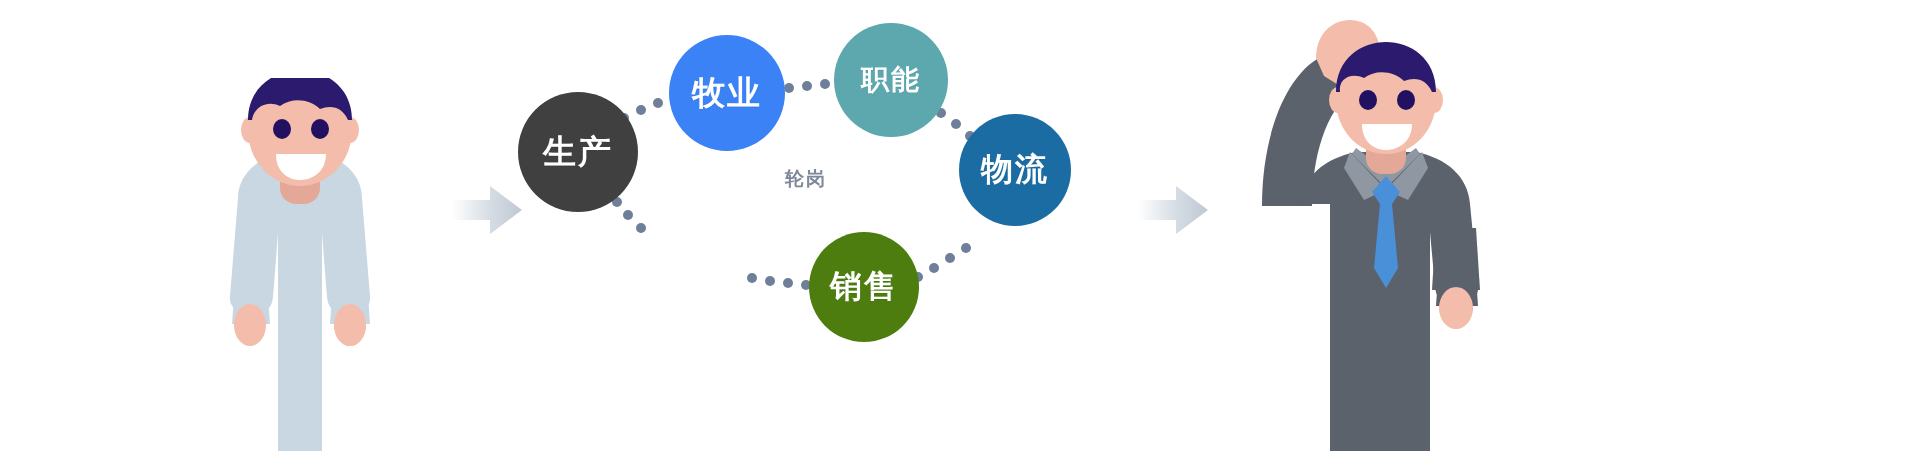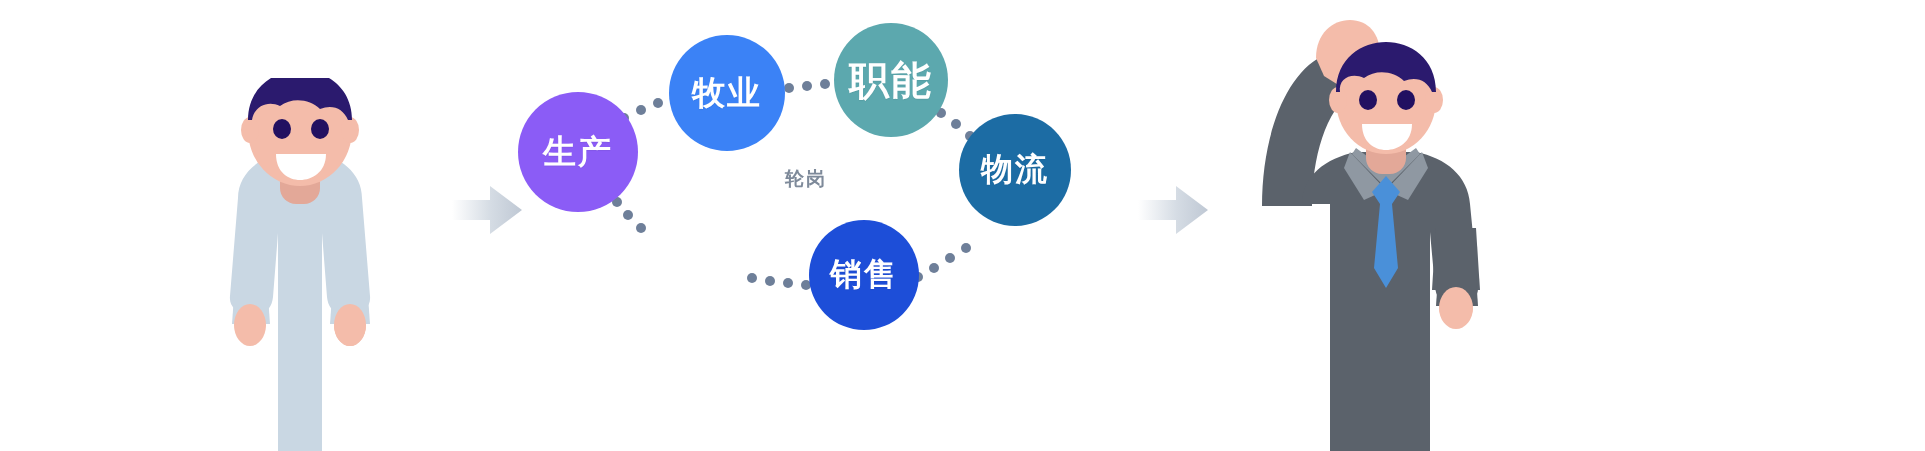--- a/index.html
+++ b/index.html
@@ -159,37 +159,37 @@
       <circle cx="770" cy="281" r="5"></circle>
       <circle cx="752" cy="278" r="5"></circle>
     </g>
     <g>
       <circle cx="641" cy="228" r="5"></circle>
       <circle cx="628" cy="215" r="5"></circle>
       <circle cx="617" cy="202" r="5"></circle>
     </g>
   </svg>
 
-  <div class="abs node-circle" style="left:518px; top:92px; width:120px; height:120px; background:#8b5cf6;">
+  <div class="abs node-circle" style="left:518px; top:92px; width:120px; height:120px; background:#404040;">
     <span class="node-label" style="font-size:33px;">生产</span>
   </div>
 
   <div class="abs node-circle" style="left:669px; top:35px; width:116px; height:116px; background:#3b82f6;">
     <span class="node-label" style="font-size:33px;">牧业</span>
   </div>
 
   <div class="abs node-circle" style="left:834px; top:23px; width:114px; height:114px; background:#5CA8AE;">
-    <span class="node-label" style="font-size:40px;">职能</span>
+    <span class="node-label" style="font-size:28px;">职能</span>
   </div>
 
   <div class="abs node-circle" style="left:959px; top:114px; width:112px; height:112px; background:#1C6CA4;">
     <span class="node-label" style="font-size:32px;">物流</span>
   </div>
 
-  <div class="abs node-circle" style="left:809px; top:220px; width:110px; height:110px; background:#1d4ed8;text-align:center;">
+  <div class="abs node-circle" style="left:809px; top:232px; width:110px; height:110px; background:#4d7c0f;text-align:center;">
     <span class="node-label" style="font-size:32px;">销售</span>
   </div>
 
 
   <div class="abs" id="rotation-center-label" style="left:785px; top:166px;">轮岗</div>
 
   <svg class="abs flow-arrow" style="left:1138px; top:186px;" width="70" height="48" viewBox="0 0 70 48">
     <defs>
       <linearGradient id="arrowGradR" x1="0" y1="0" x2="1" y2="0">
         <stop offset="0%" stop-color="#FFFFFF"></stop>

